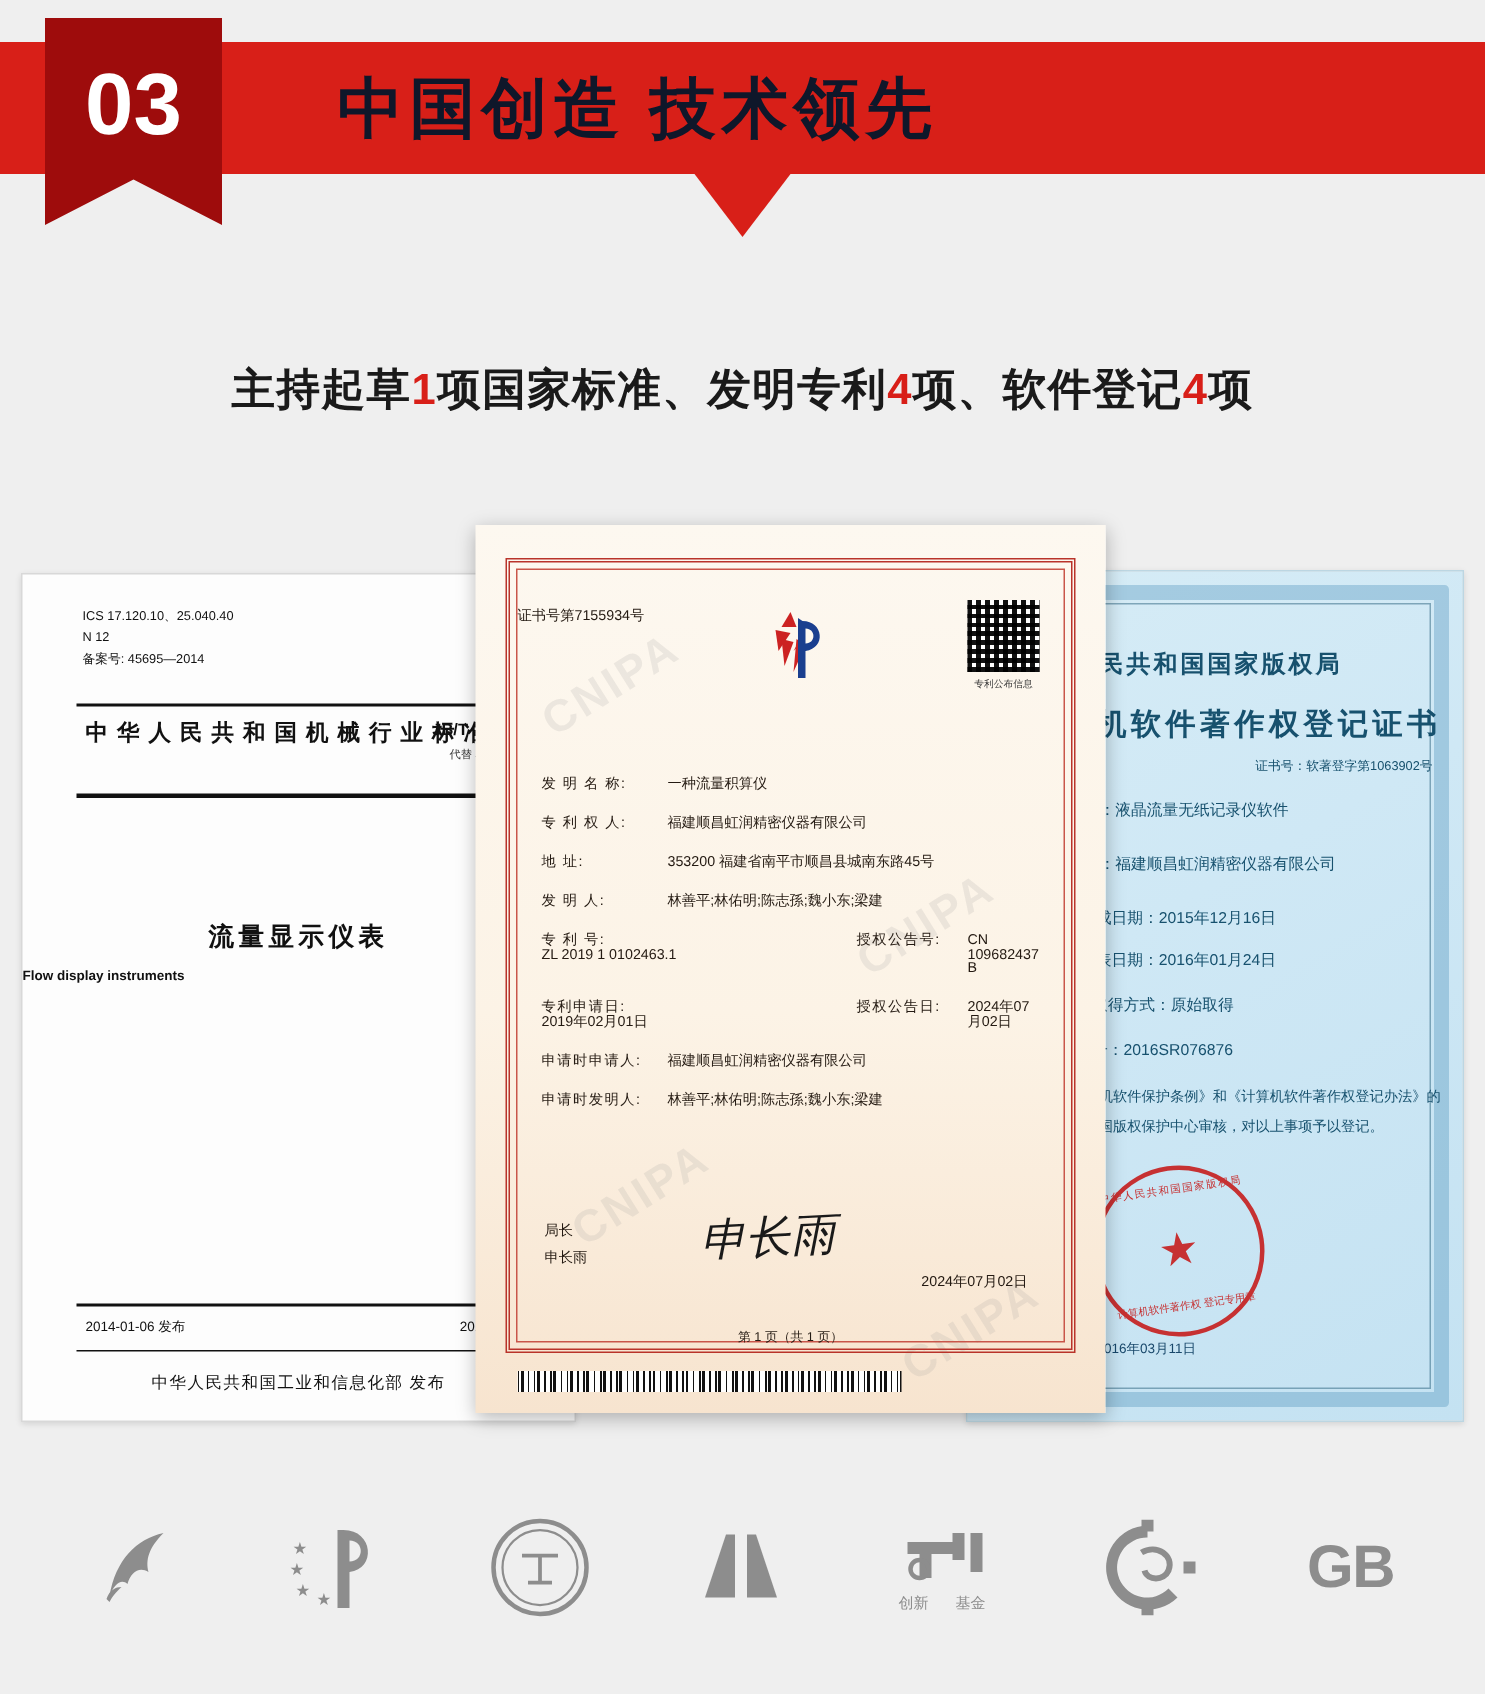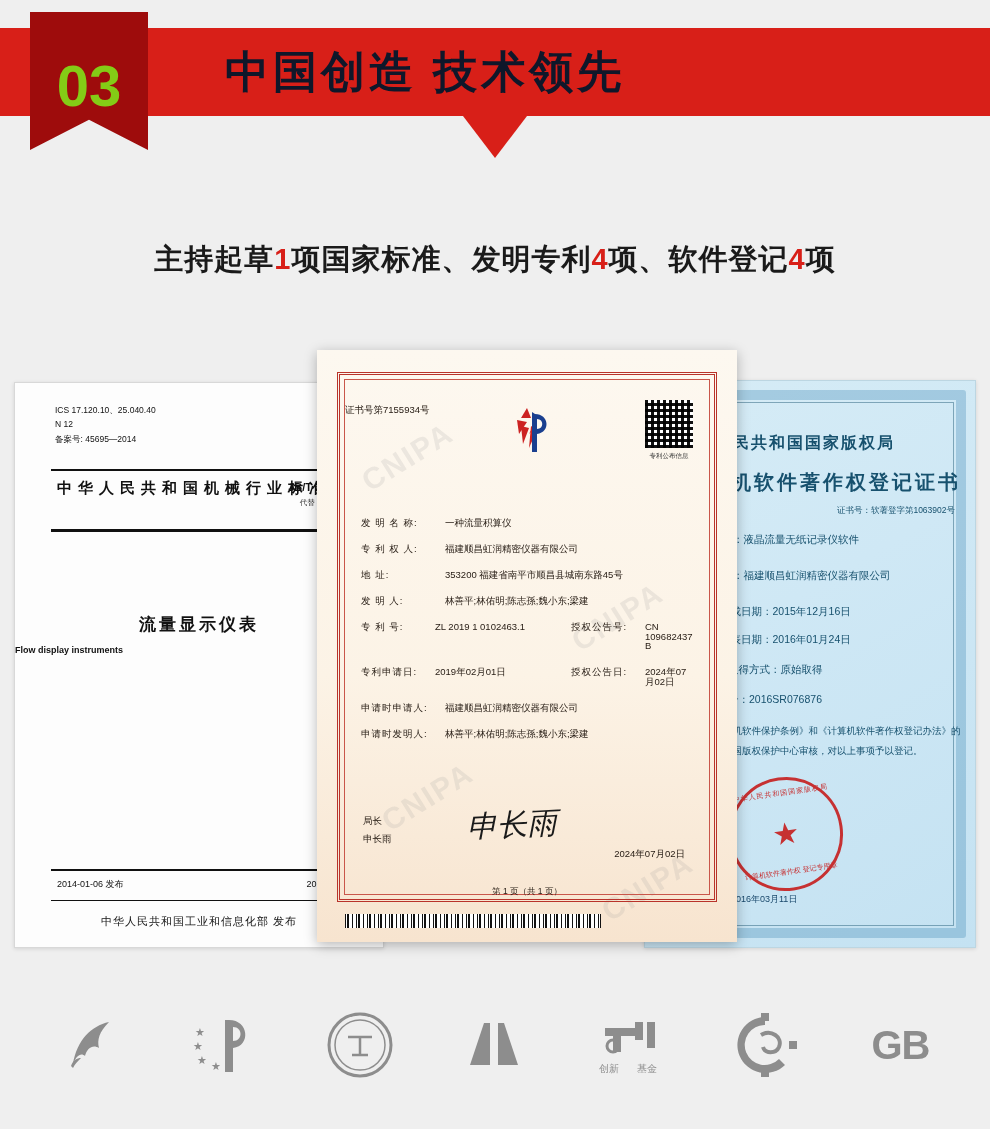--- a/index.html
+++ b/index.html
@@ -11,24 +11,24 @@
     position:relative;
   }
   
   .banner{
     position:absolute;left:0;top:28px;width:990px;height:88px;
     background:#d81f18;
   }
   .banner-num{
     position:absolute;left:30px;top:-16px;width:118px;height:138px;
     background:#9e0c0c;
-    color:#84cc16;
+    color:#ffffff;
     font-size:58px;font-weight:bold;
     display:flex;align-items:flex-start;justify-content:center;
-    padding-top:40px;
+    padding-top:24px;
     box-sizing:border-box;
     clip-path:polygon(0 0,100% 0,100% 100%,50% 78%,0 100%);
   }
   .banner-title{
     position:absolute;left:225px;top:0;height:88px;
     display:flex;align-items:center;
     color:#0f172a;font-size:44px;font-weight:bold;
     letter-spacing:4px;
   }
   .banner-notch{
@@ -151,21 +151,21 @@
       repeating-linear-gradient(0deg,#111 0 3px,#fff 3px 6px),
       repeating-linear-gradient(90deg,#111 0 3px,#fff 3px 6px);
     background-blend-mode:multiply;
   }
   .pat-qr-cap{position:absolute;right:36px;top:102px;width:64px;text-align:center;font-size:6.5px;color:#333;}
   .pat-fields{position:absolute;left:44px;top:168px;right:44px;font-size:9.5px;line-height:1;}
   .pat-row{display:flex;margin-bottom:16.5px;}
   .pat-label{width:84px;flex:none;letter-spacing:1px;}
   .pat-val{flex:1;}
   .pat-row2{display:flex;margin-bottom:16.5px;}
-  .pat-row2 .c1{width:210px;display:flex;}
+  .pat-row2 .c1{width:210px;display:flex;flex-direction:column;}
   .pat-row2 .c2{flex:1;display:flex;}
   .pat-row2 .pat-label{width:74px;}
   .pat-para{
     position:absolute;left:46px;right:46px;top:400px;
     font-size:8px;line-height:1.85;text-align:justify;color:#2a1c12;
   }
   .pat-dir{position:absolute;left:46px;top:462px;font-size:9.5px;line-height:1.9;}
   .pat-sign{
     position:absolute;left:150px;top:455px;
     font-size:30px;font-family:"Liberation Serif",serif;font-style:italic;

